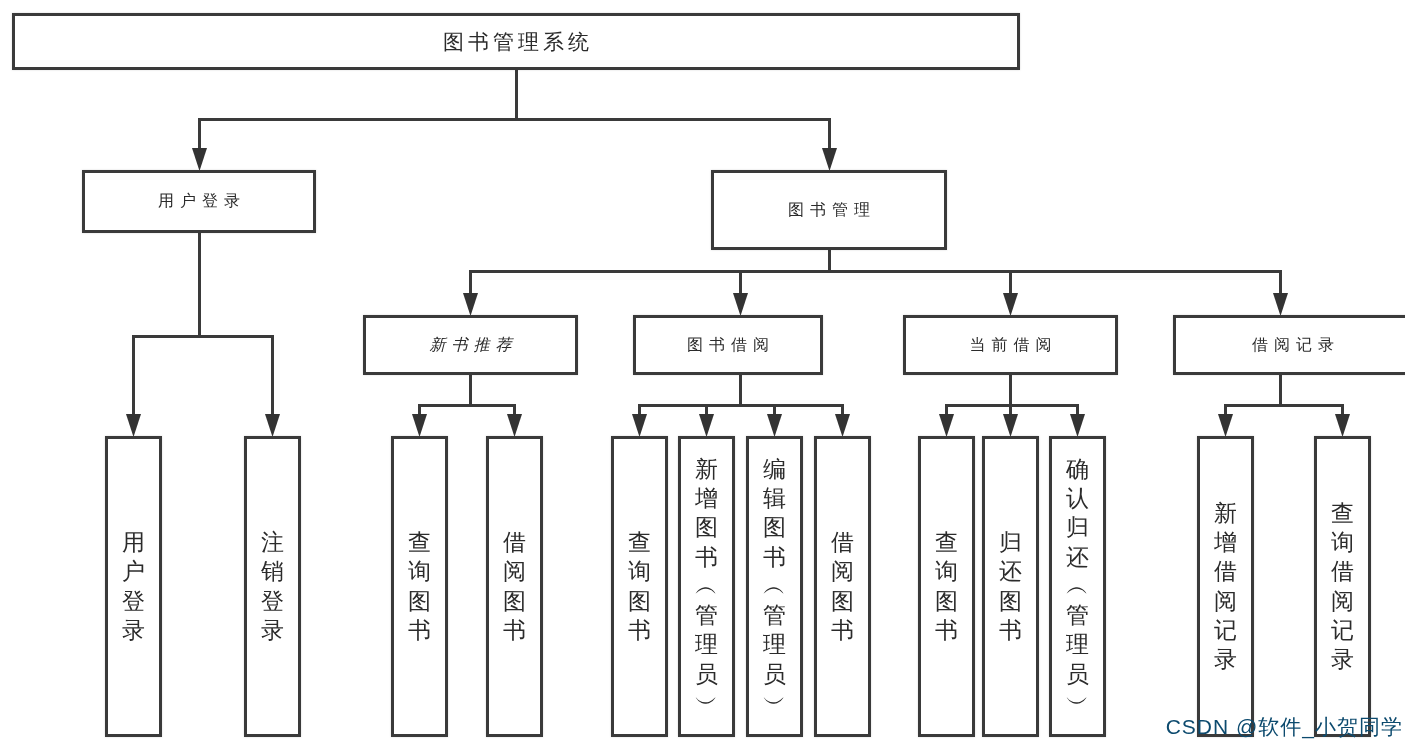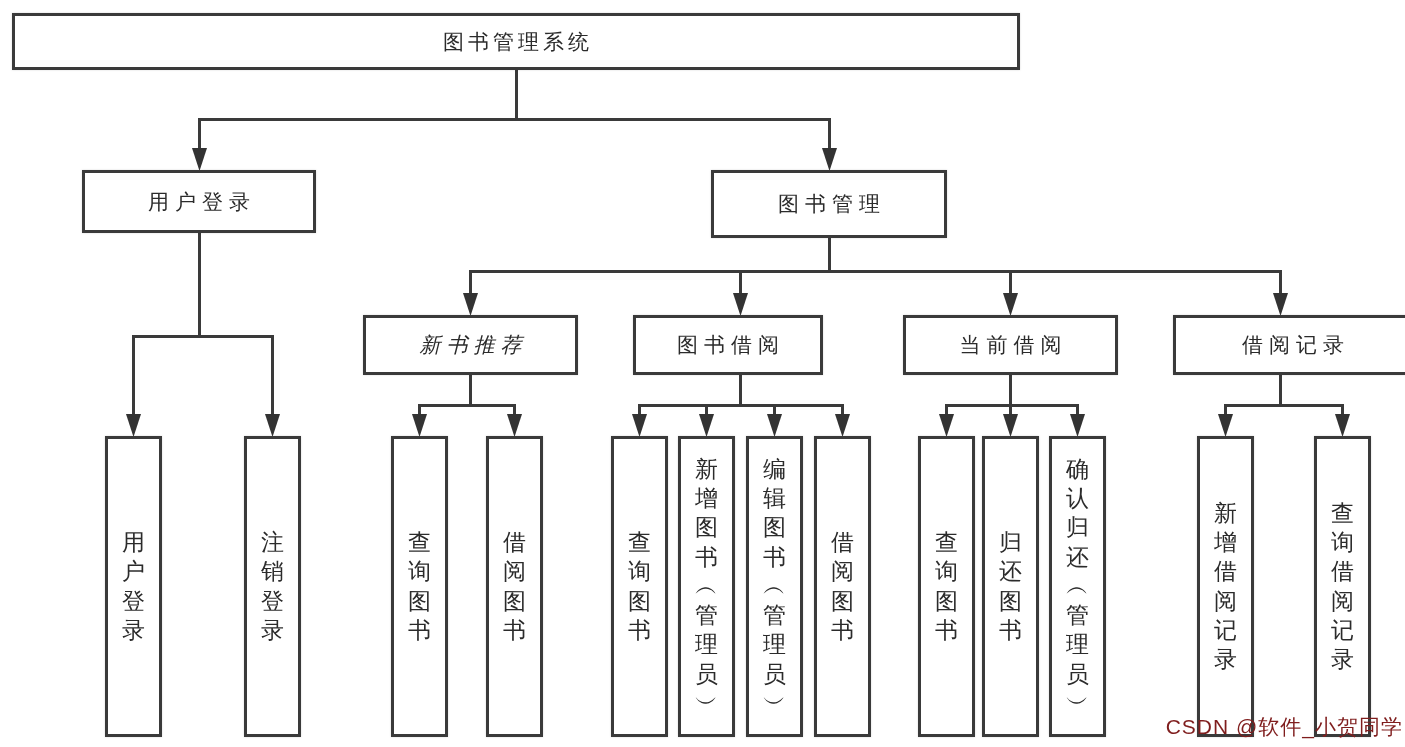--- a/index.html
+++ b/index.html
@@ -7,27 +7,27 @@
     position:relative; width:1405px; height:747px; background:#ffffff;
     font-family:"Liberation Sans", sans-serif; overflow:hidden;
   }
   .connectors { position:absolute; left:0; top:0; z-index:0; }
   .box {
     position:absolute; box-sizing:border-box; background:#ffffff;
     border:3px solid #3a3a3a; color:#2b2b2b; z-index:1;
     display:flex; align-items:center; justify-content:center;
     box-shadow:0 0 2px rgba(0,0,0,0.15);
   }
-  .hbox  { font-size:21px; letter-spacing:6px; text-indent:6px; white-space:nowrap; }
+  .hbox  { font-size:16px; letter-spacing:6px; text-indent:6px; white-space:nowrap; }
   .rootbox { font-size:21px; letter-spacing:4px; text-indent:4px; }
   .leaf  { flex-direction:column; font-size:23px; }
   .leaf .vchar { display:block; line-height:1.27; text-align:center; }
   .watermark {
     position:absolute; z-index:3; right:2px; top:713px;
-    font-size:21px; color:#7f1d1d; letter-spacing:1px; white-space:nowrap;
+    font-size:21px; color:#0c4a6e; letter-spacing:1px; white-space:nowrap;
   }
 </style>
 </head>
 <body>
 
 <div class="stage">
 
   <svg class="connectors" width="1405" height="747" viewBox="0 0 1405 747">
     <g stroke="#3a3a3a" stroke-width="3" fill="none">
 
@@ -64,21 +64,21 @@
       <polygon points="1003,414 1018,414 1010.5,437"></polygon>
       <polygon points="1070,414 1085,414 1077.5,437"></polygon>
       <polygon points="1218,414 1233,414 1225.5,437"></polygon>
       <polygon points="1335,414 1350,414 1342.5,437"></polygon>
     </g>
   </svg>
 
   <div class="box hbox rootbox" style="left:12px; top:13px; width:1008px; height:57px;">图书管理系统</div>
 
   <div class="box hbox" style="left:82px; top:170px; width:234px; height:63px;">用户登录</div>
-  <div class="box hbox" style="left:711px; top:170px; width:236px; height:68px;">图书管理</div>
+  <div class="box hbox" style="left:711px; top:170px; width:236px; height:80px;">图书管理</div>
 
   <div class="box hbox" style="left:363px; top:315px; width:215px; height:60px;font-style:italic;">新书推荐</div>
   <div class="box hbox" style="left:633px; top:315px; width:190px; height:60px;">图书借阅</div>
   <div class="box hbox" style="left:903px; top:315px; width:215px; height:60px;">当前借阅</div>
   <div class="box hbox" style="left:1173px; top:315px; width:240px; height:60px;">借阅记录</div>
 
   <div class="box leaf" style="left:105px; top:436px; width:57px; height:301px;">
       <span class="vchar">用</span>
       <span class="vchar">户</span>
       <span class="vchar">登</span>

